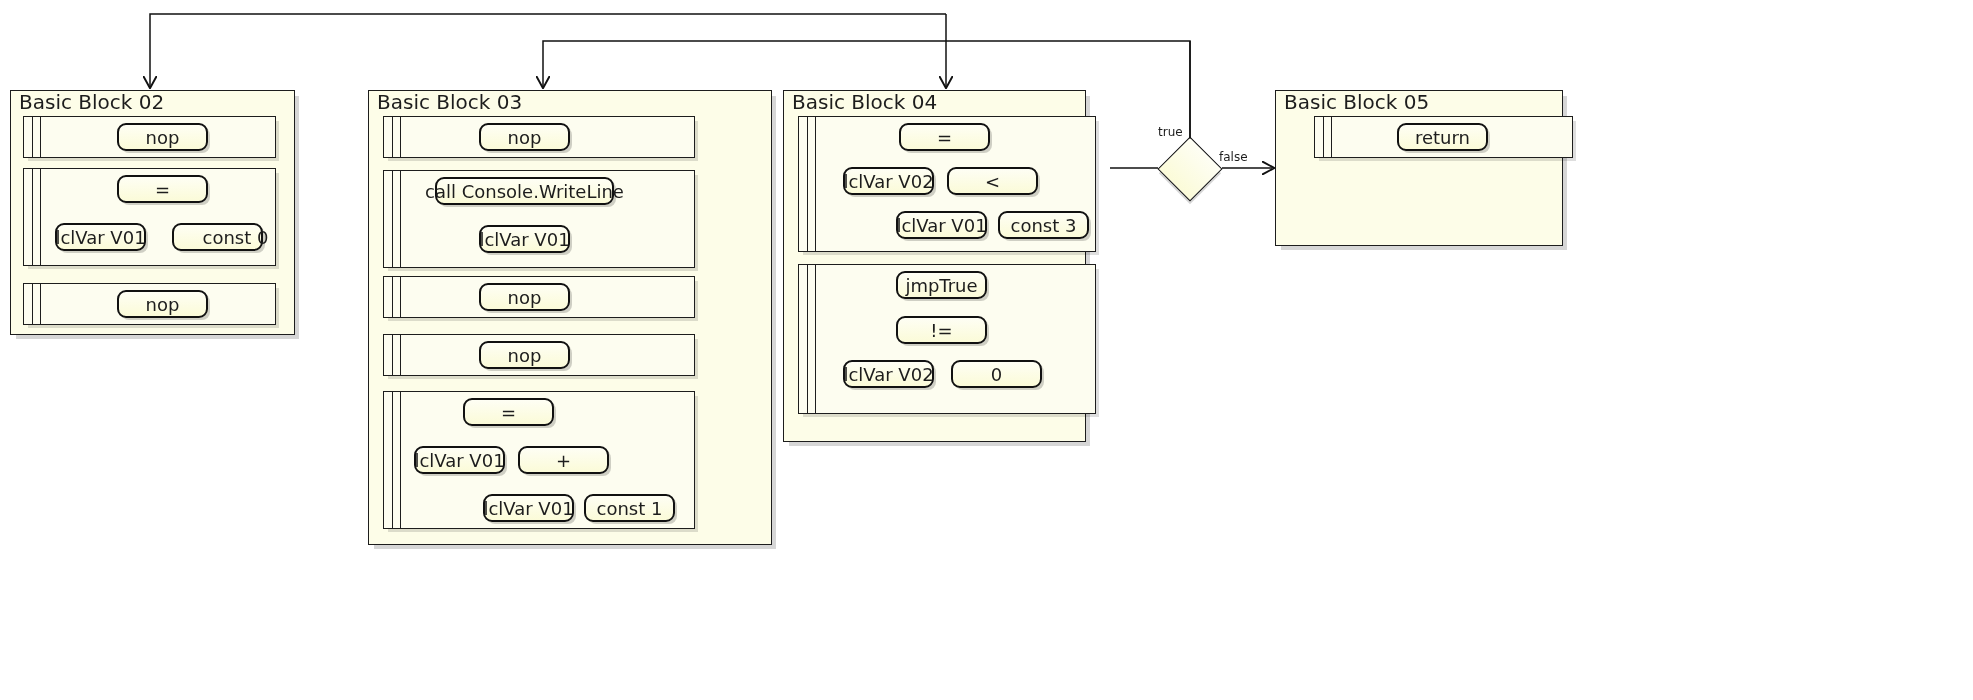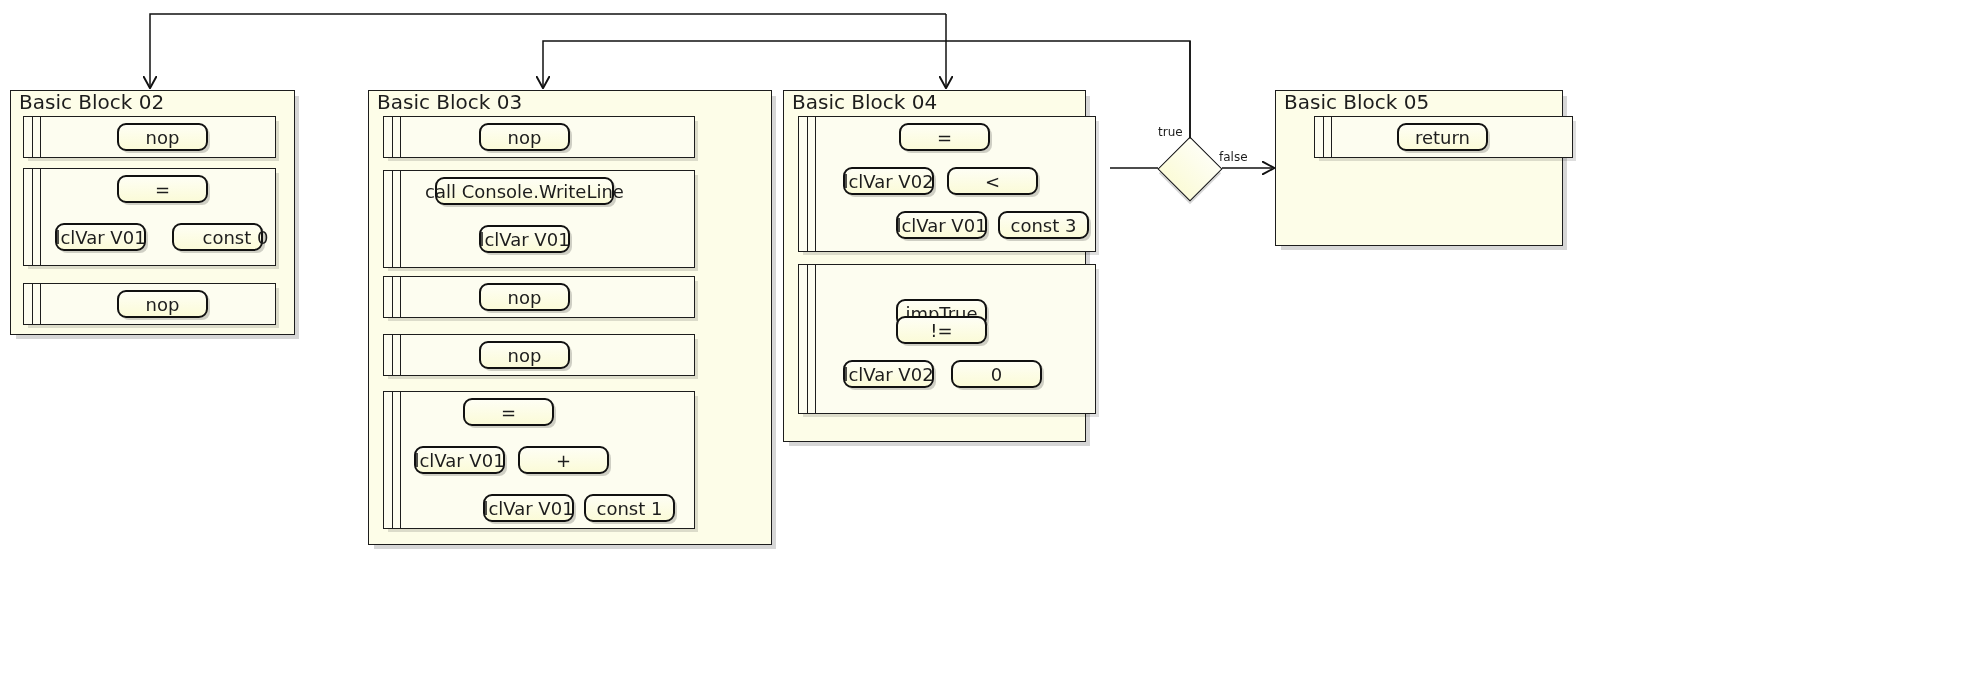--- a/index.html
+++ b/index.html
@@ -231,21 +231,21 @@
 
   <div class="stmt rail-r" style="left:14px; top:25px; width:298px; height:136px;">
     <div class="node" style="left:100px; top:6px; width:91px; height:28px;">=</div>
     <div class="node" style="left:44px; top:50px; width:91px; height:28px;">lclVar V02</div>
     <div class="node" style="left:148px; top:50px; width:91px; height:28px;">&lt;</div>
     <div class="node" style="left:97px; top:94px; width:91px; height:28px;">lclVar V01</div>
     <div class="node" style="left:199px; top:94px; width:91px; height:28px;">const 3</div>
   </div>
 
   <div class="stmt rail-r" style="left:14px; top:173px; width:298px; height:150px;">
-    <div class="node" style="left:97px; top:6px; width:91px; height:28px;margin-top:28px;">jmpTrue</div>
+    <div class="node" style="left:97px; top:6px; width:91px; height:28px;">jmpTrue</div>
     <div class="node" style="left:97px; top:51px; width:91px; height:28px;">!=</div>
     <div class="node" style="left:44px; top:95px; width:91px; height:28px;">lclVar V02</div>
     <div class="node" style="left:152px; top:95px; width:91px; height:28px;">0</div>
   </div>
 </div>
 
 <div class="diamond" style="left:1167px; top:146px; width:44px; height:44px;"></div>
 
 <div class="edge-label" style="left:1158px; top:125px;">true</div>
 <div class="edge-label" style="left:1219px; top:150px;">false</div>

